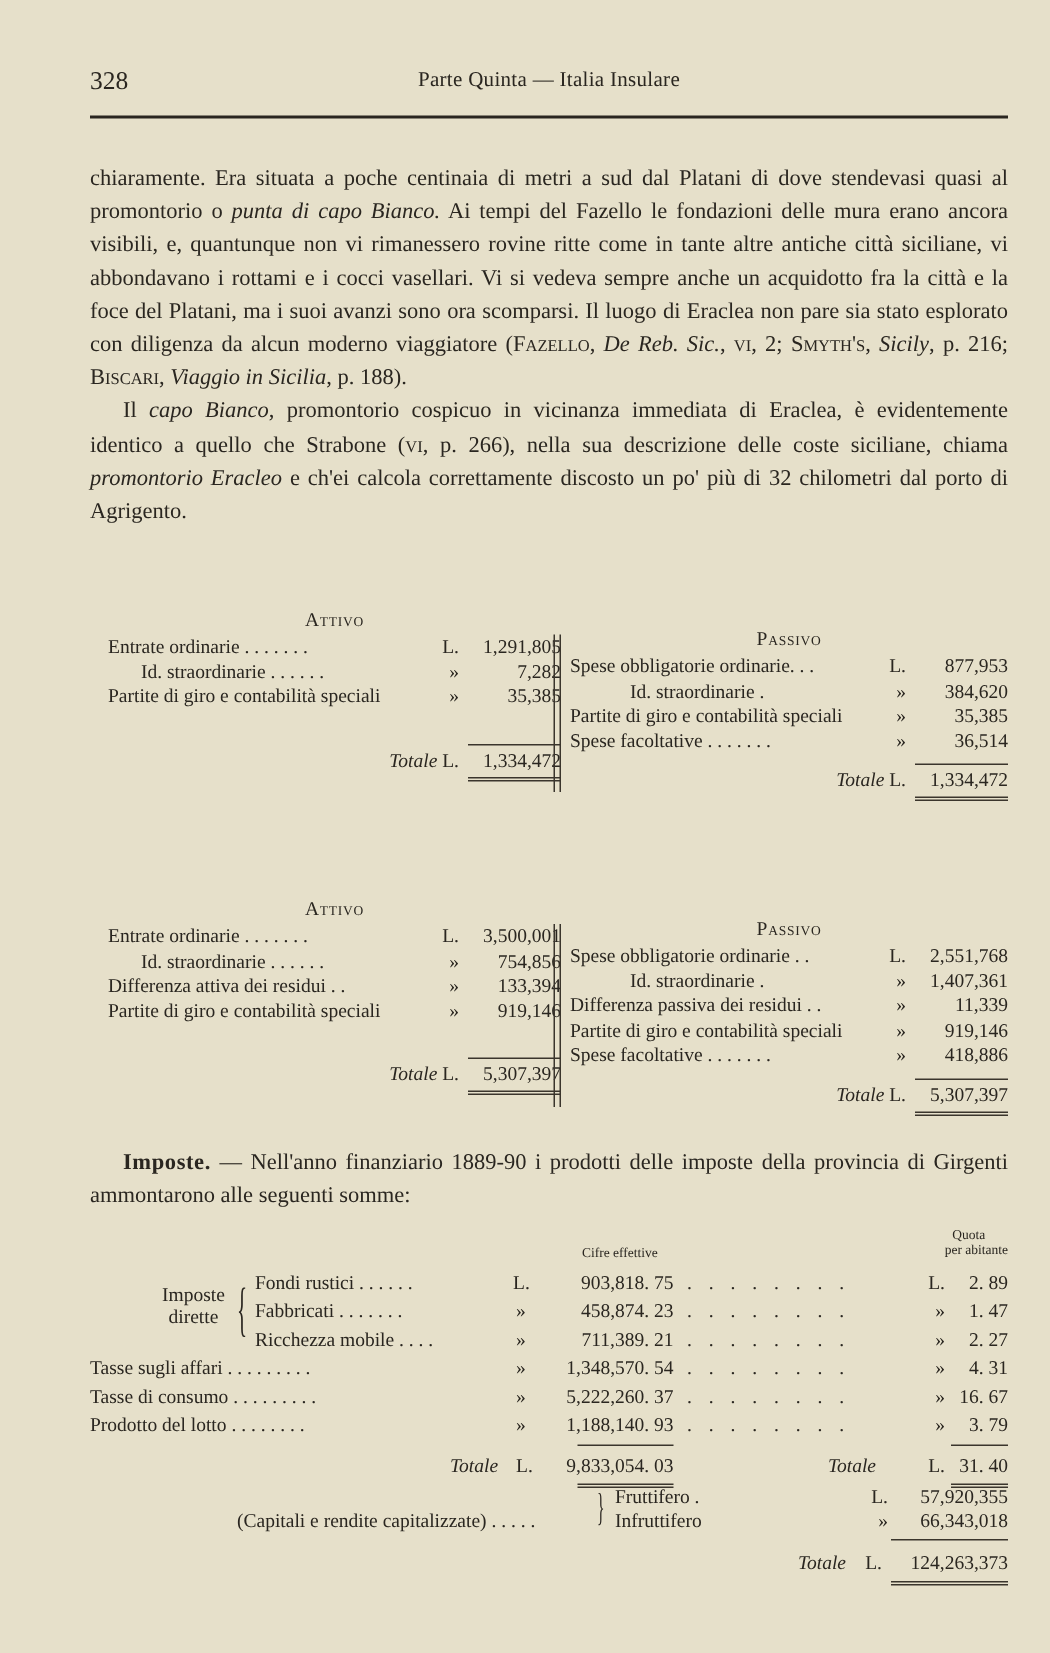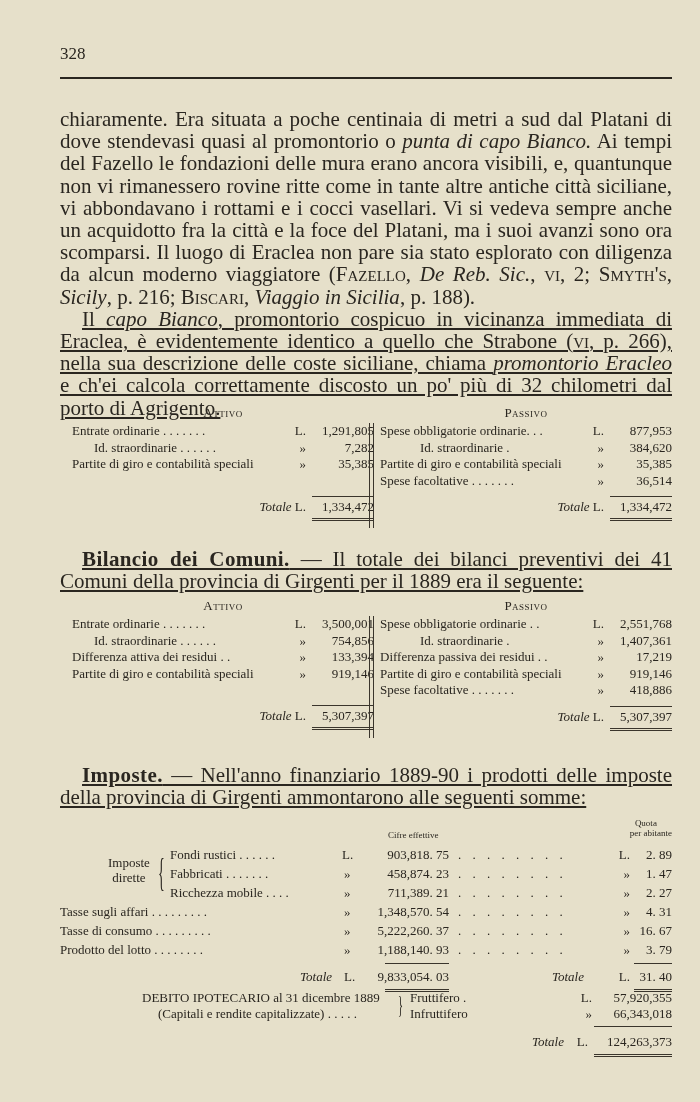--- a/index.html
+++ b/index.html
@@ -18,35 +18,35 @@
   .running-title {
     position: absolute; left: 0; width: 612px; top: 2px; text-align: center;
     font-size: 14px; letter-spacing: 0.2px;
   }
   .header-rule {
     position: absolute; left: 60px; top: 77px; width: 612px; height: 2px;
     background: #2a2620;
   }
   .body-text {
     position: absolute; left: 60px; top: 108px; width: 612px;
-    font-size: 21px; line-height: 22.2px; text-align: justify;
+    font-size: 15px; line-height: 22.2px; text-align: justify;
   }
   .body-text p { margin: 0; }
-  .body-text p.indent { text-indent: 22px; text-decoration: underline; }
+  .body-text p.indent { text-indent: 22px; }
   .sc { font-variant: small-caps; }
   i { font-style: italic; }
   b.lead { font-weight: bold; letter-spacing: 0.4px; }
 
   
   .bal {
     position: absolute; left: 60px; width: 612px; font-size: 13px;
   }
   .bal .col { position: absolute; top: 0; }
   .bal .col.left { left: 0; width: 302px; margin-left: 12px; }
-  .bal .col.right { left: 320px; width: 292px; }
+  .bal .col.right { left: 320px; width: 292px; margin-top: 13px; }
   .bal .divider {
     position: absolute; left: 309px; width: 3px;
     border-left: 1px solid #3a352c; border-right: 1px solid #3a352c;
   }
   .bal .head {
     text-align: center; font-variant: small-caps; font-size: 13px;
     height: 18px; letter-spacing: 0.5px;
   }
   .row { position: relative; height: 16.5px; white-space: nowrap; }
   .row .lbl { position: absolute; left: 0; }
@@ -66,20 +66,21 @@
 
   .debito { position: absolute; left: 130px; width: 542px; font-size: 13px; }
 </style>
 </head>
 <body>
 
 <div class="page">
 
   <div class="header">
     <span class="page-number">328</span>
+    <span class="running-title">Parte Quinta — Italia Insulare</span>
   </div>
   <div class="header-rule"></div>
 
   <div class="body-text">
     <p><span>chiaramente. Era situata a poche centinaia di metri a sud dal Platani di dove stendevasi quasi al promontorio o </span><i>punta di capo Bianco.</i><span> Ai tempi del Fazello le fondazioni delle mura erano ancora visibili, e, quantunque non vi rimanessero rovine ritte come in tante altre antiche città siciliane, vi abbondavano i rottami e i cocci vasellari. Vi si vedeva sempre anche un acquidotto fra la città e la foce del Platani, ma i suoi avanzi sono ora scomparsi. Il luogo di Eraclea non pare sia stato esplorato con diligenza da alcun moderno viaggiatore (</span><span class="sc">Fazello</span><span>, </span><i>De Reb. Sic.</i><span>, </span><span class="sc">vi</span><span>, 2; </span><span class="sc">Smyth's</span><span>, </span><i>Sicily</i><span>, p. 216; </span><span class="sc">Biscari</span><span>, </span><i>Viaggio in Sicilia</i><span>, p. 188).</span></p>
     <p class="indent"><span>Il </span><i>capo Bianco</i><span>, promontorio cospicuo in vicinanza immediata di Eraclea, è evidentemente identico a quello che Strabone (</span><span class="sc">vi</span><span>, p. 266), nella sua descrizione delle coste siciliane, chiama </span><i>promontorio Eracleo</i><span> e ch'ei calcola correttamente discosto un po' più di 32 chilometri dal porto di Agrigento.</span></p>
   </div>
 
   <div class="bal" style="top:405px; height:125px;">
     <div class="col left">
@@ -135,23 +136,20 @@
           <div class="rule-single" style="top:7px;"></div>
         </div>
       <div class="total-row">
           <span class="tl"><span>Totale</span> <span class="L">L.</span></span>
           <span class="val">1,334,472</span>
           <div class="rule-double" style="top:19px;"></div>
         </div>
     </div>
   </div>
 
-  <div class="body-text" style="top:548px;">
-    <p class="indent"><b class="lead">Bilancio dei Comuni.</b><span> — Il totale dei bilanci preventivi dei 41 Comuni della provincia di Girgenti per il 1889 era il seguente:</span></p>
-  </div>
 
   <div class="bal" style="top:598px; height:140px;">
     <div class="col left">
       <div class="head">Attivo</div>
       <div class="row">
           <span class="lbl">Entrate ordinarie . . . . . . .</span>
           <span class="cur" style="right:68px">L.</span>
           <span class="val">3,500,001</span>
         </div>
       <div class="row">
@@ -187,21 +185,21 @@
           <span class="val">2,551,768</span>
         </div>
       <div class="row">
           <span class="lbl ind" style="left:40px">Id.          straordinarie .</span>
           <span class="cur" style="right:68px">»</span>
           <span class="val">1,407,361</span>
         </div>
       <div class="row">
           <span class="lbl">Differenza passiva dei residui . .</span>
           <span class="cur" style="right:68px">»</span>
-          <span class="val">17,219</span>
+          <span class="val">11,339</span>
         </div>
       <div class="row">
           <span class="lbl">Partite di giro e contabilità speciali</span>
           <span class="cur" style="right:68px">»</span>
           <span class="val">919,146</span>
         </div>
       <div class="row">
           <span class="lbl">Spese facoltative . . . . . . .</span>
           <span class="cur" style="right:68px">»</span>
           <span class="val">418,886</span>
@@ -294,21 +292,20 @@
       <span style="position:absolute; right:223px">9,833,054. 03</span>
       <span style="position:absolute; right:88px; font-style:italic">Totale</span>
       <span style="position:absolute; right:42px">L.</span>
       <span class="val">31. 40</span>
     </div>
     <div style="position:absolute; left:325px; width:64px; top:175px; border-top:3px double #3a352c;"></div>
     <div style="position:absolute; right:0; width:38px; top:175px; border-top:3px double #3a352c;"></div>
   </div>
 
   <div class="debito" style="top:990px; height:80px;">
-    <div style="position:absolute; left:12px; top:0; white-space:nowrap;">DEBITO IPOTECARIO al 31 dicembre 1889</div>
     <div style="position:absolute; left:28px; top:16px; white-space:nowrap;">(Capitali e rendite capitalizzate) . . . . .</div>
     <div style="position:absolute; left:268px; top:-2px; font-size:26px; line-height:34px; transform:scaleX(0.4); transform-origin:left;">}</div>
     <div class="row" style="position:absolute; left:280px; right:0; top:0;">
         <span class="lbl">Fruttifero .</span>
         <span class="cur" style="right:80px">L.</span>
         <span class="val">57,920,355</span>
       </div>
     <div class="row" style="position:absolute; left:280px; right:0; top:16px;">
         <span class="lbl">Infruttifero</span>
         <span class="cur" style="right:80px">»</span>

